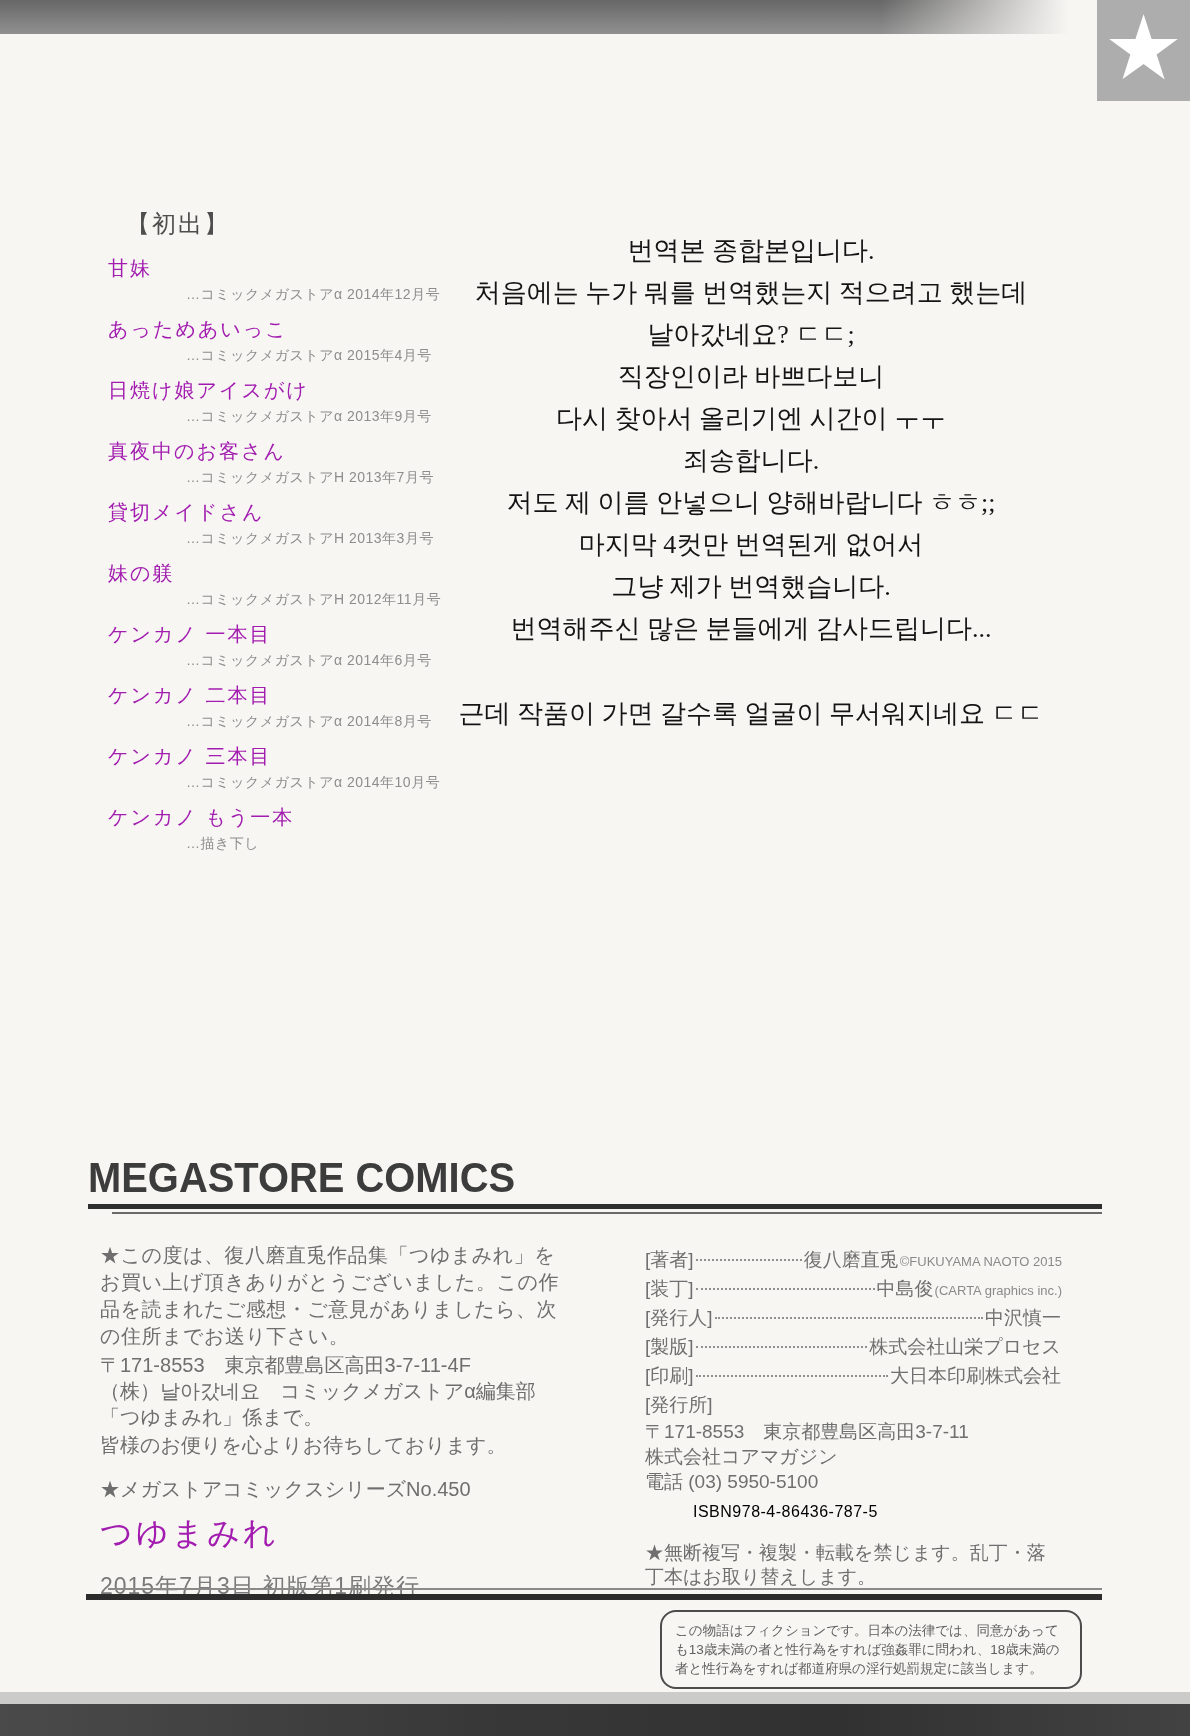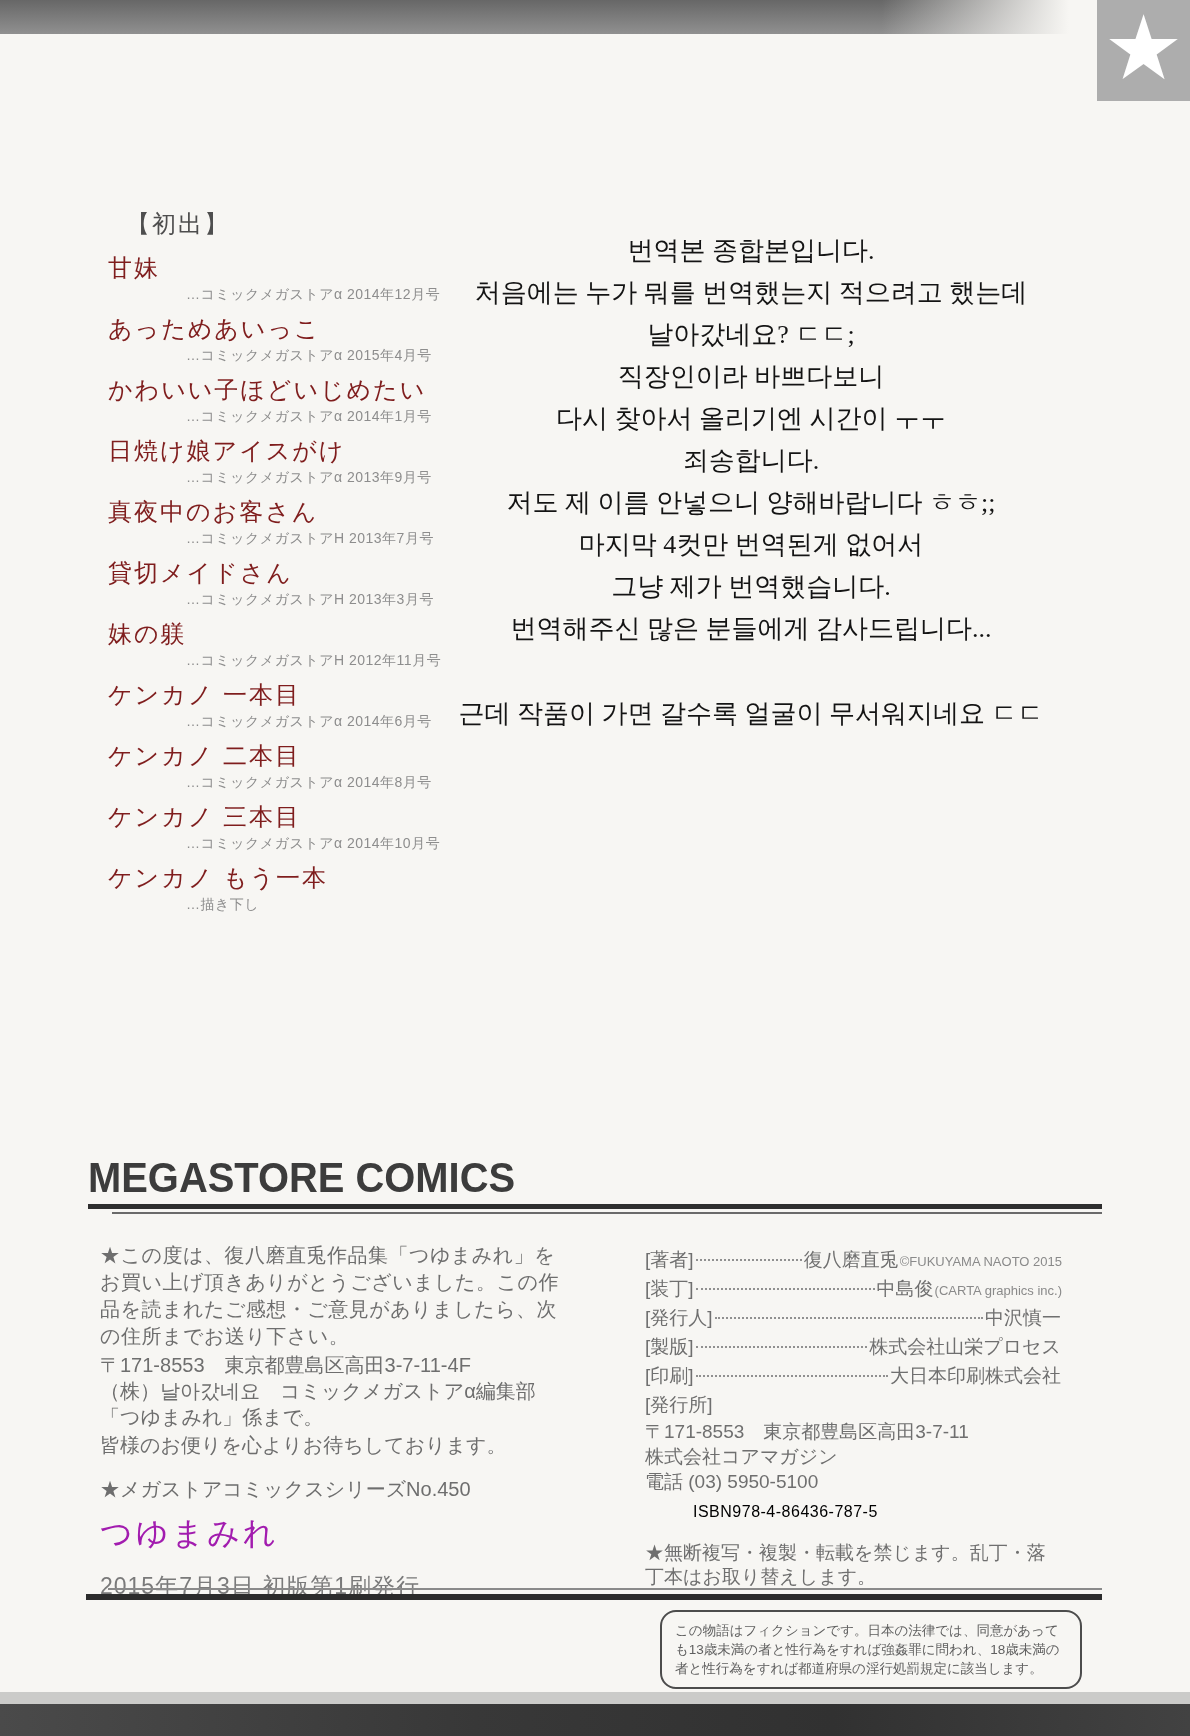--- a/index.html
+++ b/index.html
@@ -17,21 +17,21 @@
   }
   .corner-block{
     position:absolute;top:0;right:0;width:93px;height:101px;background:#adadad;
     display:flex;align-items:center;justify-content:center;
   }
   .corner-block .star{color:#ffffff;font-size:78px;line-height:1;margin-top:-8px;}
   
   .pub-list{position:absolute;left:108px;top:208px;width:392px;}
   .pub-heading{font-size:24px;padding-left:18px;letter-spacing:2px;color:#4e4e4e;margin-bottom:14px;}
   .pub-entry{margin-bottom:10px;}
-  .pub-title{font-size:24px;letter-spacing:2px;color:#7f1d1d;line-height:28px;}
+  .pub-title{font-size:20px;letter-spacing:2px;color:#a21caf;line-height:28px;}
   .pub-credit{font-size:14px;color:#8d8d8d;padding-left:78px;line-height:22px;margin-top:1px;letter-spacing:.5px;white-space:nowrap;}
   
   .kr-note{
     position:absolute;left:398px;top:230px;width:706px;text-align:center;
     font-family:"Liberation Serif", serif;color:#141414;font-size:26px;font-weight:500;
   }
   .kr-line{line-height:42px;}
   .kr-ps{
     position:absolute;left:398px;top:696px;width:706px;text-align:center;
     font-family:"Liberation Serif", serif;color:#141414;font-size:26px;font-weight:500;
@@ -89,24 +89,20 @@
   <div class="pub-list">
     <div class="pub-heading">【初出】</div>
 
     <div class="pub-entry">
       <div class="pub-title">甘妹</div>
       <div class="pub-credit">…コミックメガストアα 2014年12月号</div>
     </div>
     <div class="pub-entry">
       <div class="pub-title">あっためあいっこ</div>
       <div class="pub-credit">…コミックメガストアα 2015年4月号</div>
-    </div>
-    <div class="pub-entry">
-      <div class="pub-title">かわいい子ほどいじめたい</div>
-      <div class="pub-credit">…コミックメガストアα 2014年1月号</div>
     </div>
     <div class="pub-entry">
       <div class="pub-title">日焼け娘アイスがけ</div>
       <div class="pub-credit">…コミックメガストアα 2013年9月号</div>
     </div>
     <div class="pub-entry">
       <div class="pub-title">真夜中のお客さん</div>
       <div class="pub-credit">…コミックメガストアH 2013年7月号</div>
     </div>
     <div class="pub-entry">

